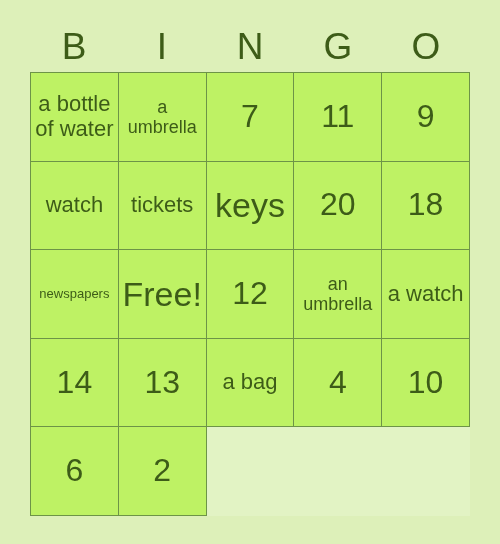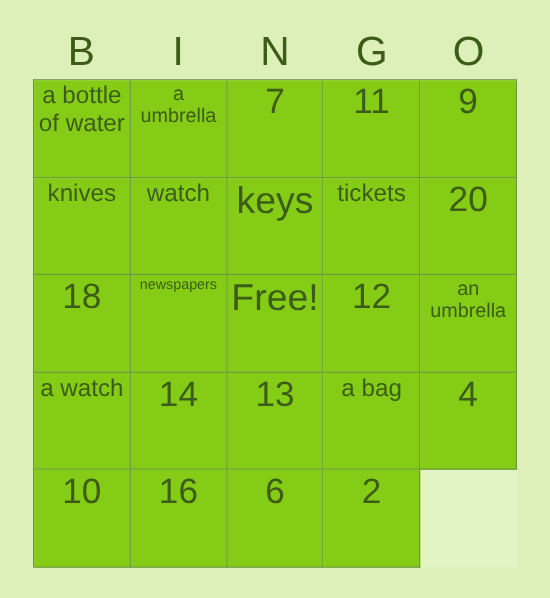--- a/index.html
+++ b/index.html
@@ -48,23 +48,23 @@
     border-top: 1px solid #6d9447;
     display: grid;
     grid-template-columns: repeat(5, 1fr);
     grid-template-rows: repeat(5, 1fr);
     background: #e2f3c4;
   }
   .cell {
     box-sizing: border-box;
     border-right: 1px solid #6d9447;
     border-bottom: 1px solid #6d9447;
-    background: #84cc16;
+    background: #bef264;
     display: flex;
-    align-items: flex-start;
+    align-items: center;
     justify-content: center;
     text-align: center;
     color: #3d5c18;
     padding: 2px 3px;
     overflow: hidden;
     line-height: 1.12;
   }
   .cell span {
     display: block;
     width: 100%;
@@ -101,30 +101,27 @@
         <span class="sz-lg">7</span>
       </div>
     <div class="cell">
         <span class="sz-lg">11</span>
       </div>
     <div class="cell">
         <span class="sz-lg">9</span>
       </div>
 
     <div class="cell">
-        <span class="sz-md">knives</span>
-      </div>
-    <div class="cell">
         <span class="sz-md">watch</span>
       </div>
     <div class="cell">
-        <span class="sz-xl">keys</span>
+        <span class="sz-md">tickets</span>
       </div>
     <div class="cell">
-        <span class="sz-md">tickets</span>
+        <span class="sz-xl">keys</span>
       </div>
     <div class="cell">
         <span class="sz-lg">20</span>
       </div>
 
     <div class="cell">
         <span class="sz-lg">18</span>
       </div>
     <div class="cell">
         <span class="sz-xs">newspapers</span>
@@ -152,23 +149,20 @@
         <span class="sz-md">a bag</span>
       </div>
 
     <div class="cell">
         <span class="sz-lg">4</span>
       </div>
     <div class="cell">
         <span class="sz-lg">10</span>
       </div>
     <div class="cell">
-        <span class="sz-lg">16</span>
-      </div>
-    <div class="cell">
         <span class="sz-lg">6</span>
       </div>
     <div class="cell">
         <span class="sz-lg">2</span>
       </div>
   </div>
 
 </div>
 
 </body></html>

